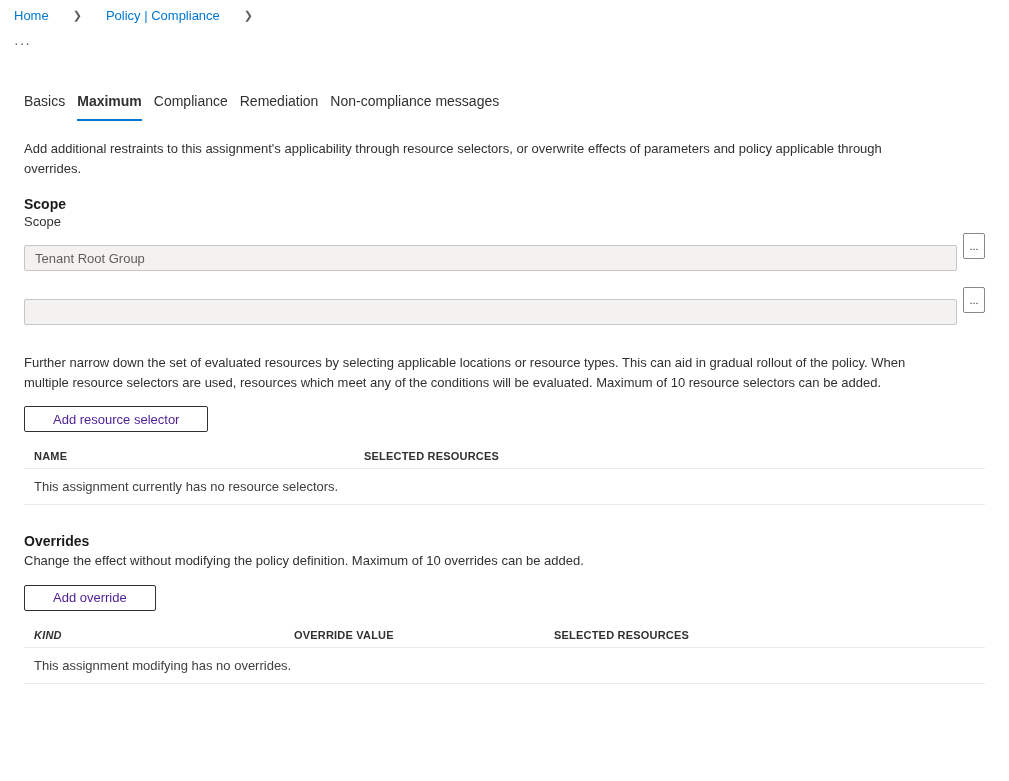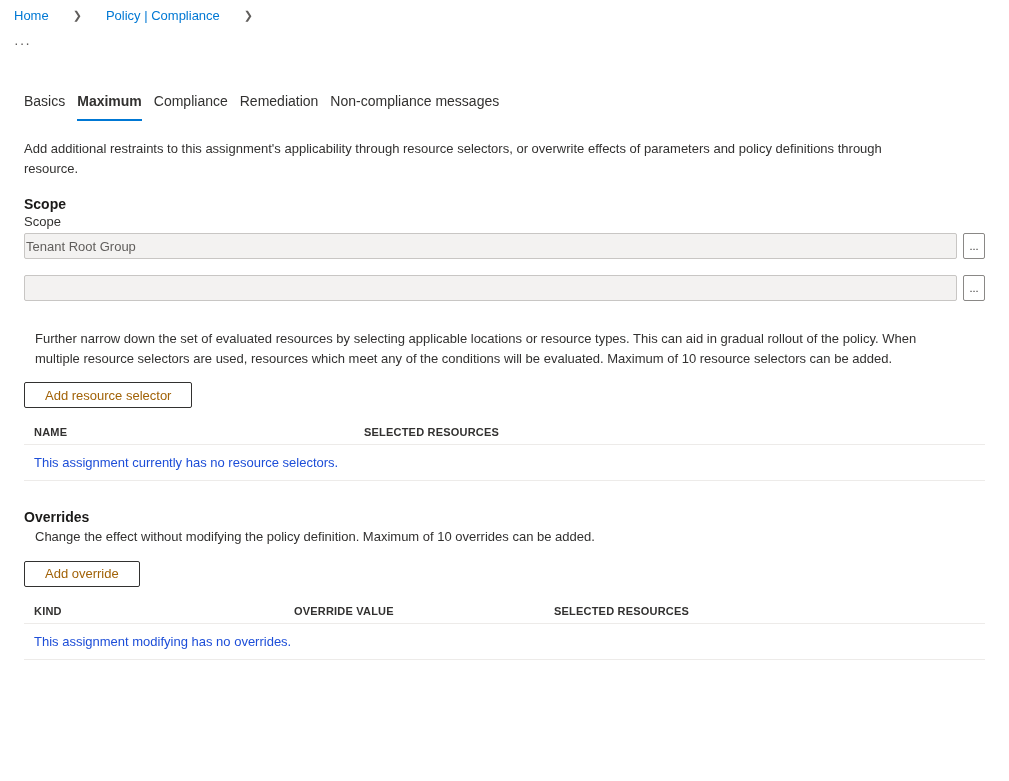--- a/index.html
+++ b/index.html
@@ -84,26 +84,27 @@
     }
     .input-row {
       display: flex;
       gap: 6px;
       align-items: stretch;
       margin-bottom: 16px;
     }
     .text-input {
       flex: 1;
       height: 26px;
-      padding: 2px 1px;
+      padding: 2px 10px;
       font-size: 13px;
       background: #f3f2f1;
       border: 1px solid #c8c6c4;
       border-radius: 2px;
       color: #605e5c;
+      margin-top: 12px;
     }
     .text-input.empty { background: #f3f2f1; }
     .ellipsis-btn {
       width: 22px;
       height: 26px;
       border: 1px solid #8a8886;
       border-radius: 2px;
       background: #fff;
       cursor: pointer;
       display: flex;
@@ -112,31 +113,30 @@
       color: #323130;
       font-size: 11px;
       letter-spacing: 0px;
     }
     .section-desc {
       font-size: 13px;
       color: #323130;
       line-height: 1.5;
       margin-bottom: 14px;
       max-width: 900px;
-      margin-left: 11px;
     }
     .action-button {
       height: 26px;
-      padding: 0 20px;
+      padding: 0 28px;
       font-size: 13px;
       background: #fff;
       border: 1px solid #323130;
       border-radius: 2px;
       cursor: pointer;
-      color: #a16207;
+      color: #4c1d95;
       margin-bottom: 8px;
     }
     .table {
       width: 100%;
       margin-top: 4px;
     }
     .thead {
       display: flex;
       padding: 6px 10px;
       border-bottom: 1px solid #edebe9;
@@ -144,27 +144,27 @@
     }
     .th {
       font-size: 11px;
       font-weight: 600;
       color: #323130;
       letter-spacing: 0.2px;
       text-transform: uppercase;
     }
     .table.rs .th:nth-child(1) { flex: 0 0 290px; }
     .table.rs .th:nth-child(2) { flex: 1; }
-    .table.ov .th:nth-child(1) { flex: 0 0 220px; }
+    .table.ov .th:nth-child(1) { flex: 0 0 220px; font-style: italic; }
     .table.ov .th:nth-child(2) { flex: 0 0 220px; }
     .table.ov .th:nth-child(3) { flex: 1; }
     .empty-row {
       padding: 10px;
       font-size: 13px;
-      color: #1d4ed8;
+      color: #404040;
       border-bottom: 1px solid #edebe9;
     }
     .section-block { margin-top: 28px; }
   </style>
 </head>
 <body>
 
 <div class="breadcrumb">
   <a>Home</a>
   <span class="chev">❯</span>
@@ -178,21 +178,21 @@
 
 <div class="tabs">
   <div class="tab">Basics</div>
   <div class="tab active">Maximum</div>
   <div class="tab">Compliance</div>
   <div class="tab">Remediation</div>
   <div class="tab">Non-compliance messages</div>
 </div>
 
 <div class="content">
-  <p class="desc">Add additional restraints to this assignment's applicability through resource selectors, or overwrite effects of parameters and policy definitions through resource.</p>
+  <p class="desc">Add additional restraints to this assignment's applicability through resource selectors, or overwrite effects of parameters and policy applicable through overrides.</p>
 
   <div>
     <div class="section-title">Scope</div>
     <div class="field-label">Scope</div>
     <div class="input-row">
       <input type="text" class="text-input" readonly="" value="Tenant Root Group" style="">
       <button class="ellipsis-btn">
         <span>...</span>
       </button>
     </div>

